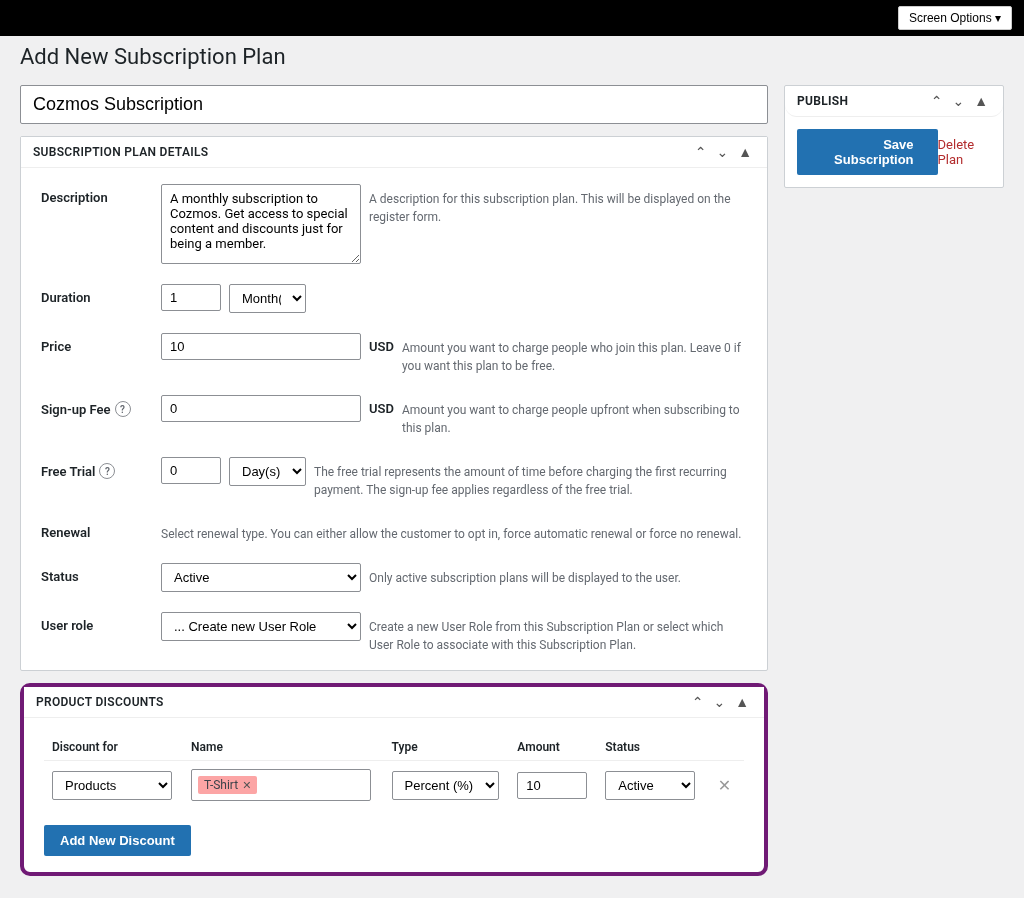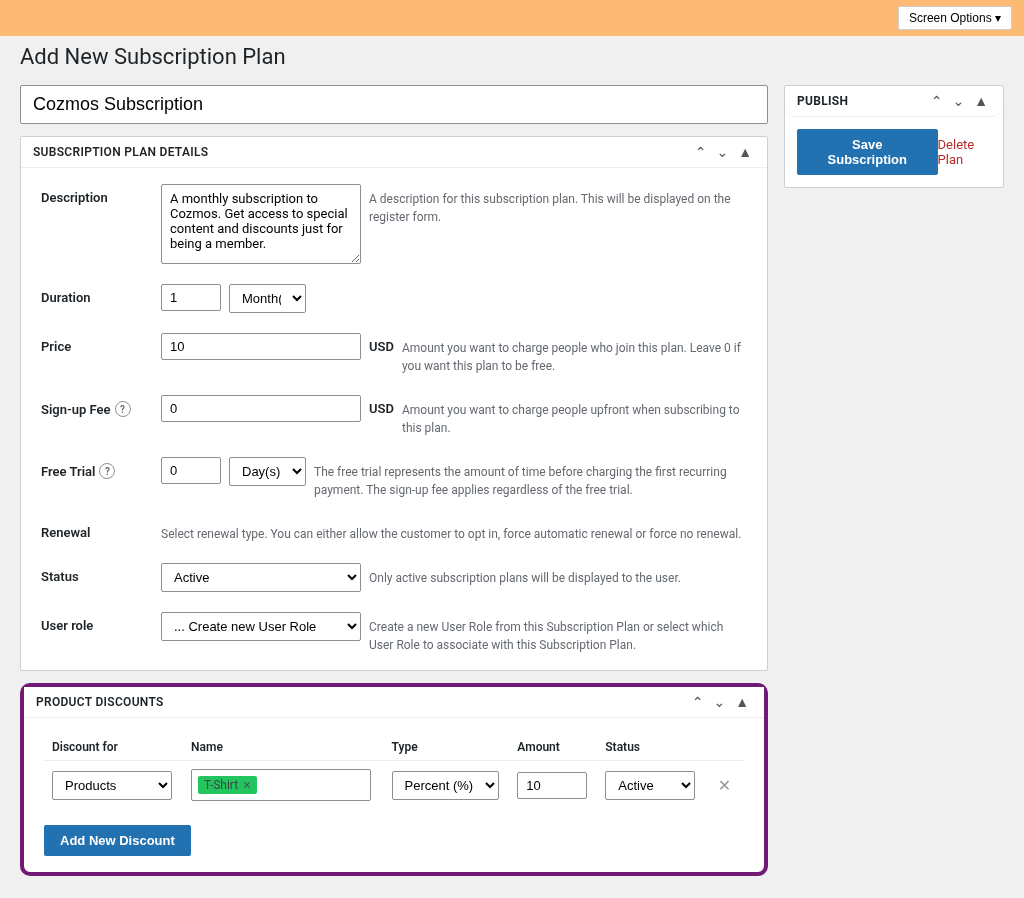--- a/index.html
+++ b/index.html
@@ -6,21 +6,21 @@
     body {
       font-family: -apple-system, BlinkMacSystemFont, "Segoe UI", Roboto, sans-serif;
       background: #f0f0f1;
       font-size: 13px;
       color: #3c434a;
     }
     .top-bar {
       display: flex;
       justify-content: flex-end;
       padding: 6px 12px;
-      background: #fdba74;
+      background: #000000;
     }
     .screen-options-btn {
       background: #fff;
       border: 1px solid #ccc;
       padding: 4px 10px;
       font-size: 12px;
       cursor: pointer;
       border-radius: 2px;
     }
     .page-title {
@@ -213,20 +213,21 @@
     }
     .save-btn {
       background: #2271b1;
       color: #fff;
       border: none;
       padding: 8px 24px;
       font-size: 13px;
       cursor: pointer;
       border-radius: 2px;
       font-weight: 600;
+      text-align: right;
     }
     .delete-link {
       color: #b32d2e;
       text-decoration: none;
       font-size: 13px;
       cursor: pointer;
     }
     .publish-actions {
       display: flex;
       align-items: center;
@@ -262,21 +263,21 @@
       padding: 4px 6px;
       display: flex;
       align-items: center;
       flex-wrap: wrap;
       gap: 4px;
       min-height: 32px;
       background: #fff;
       width: 180px;
     }
     .tag {
-      background: #22c55e;
+      background: #fca5a5;
       border-radius: 2px;
       padding: 2px 6px;
       font-size: 12px;
       display: flex;
       align-items: center;
       gap: 4px;
     }
     .tag-remove {
       cursor: pointer;
       color: #555;

